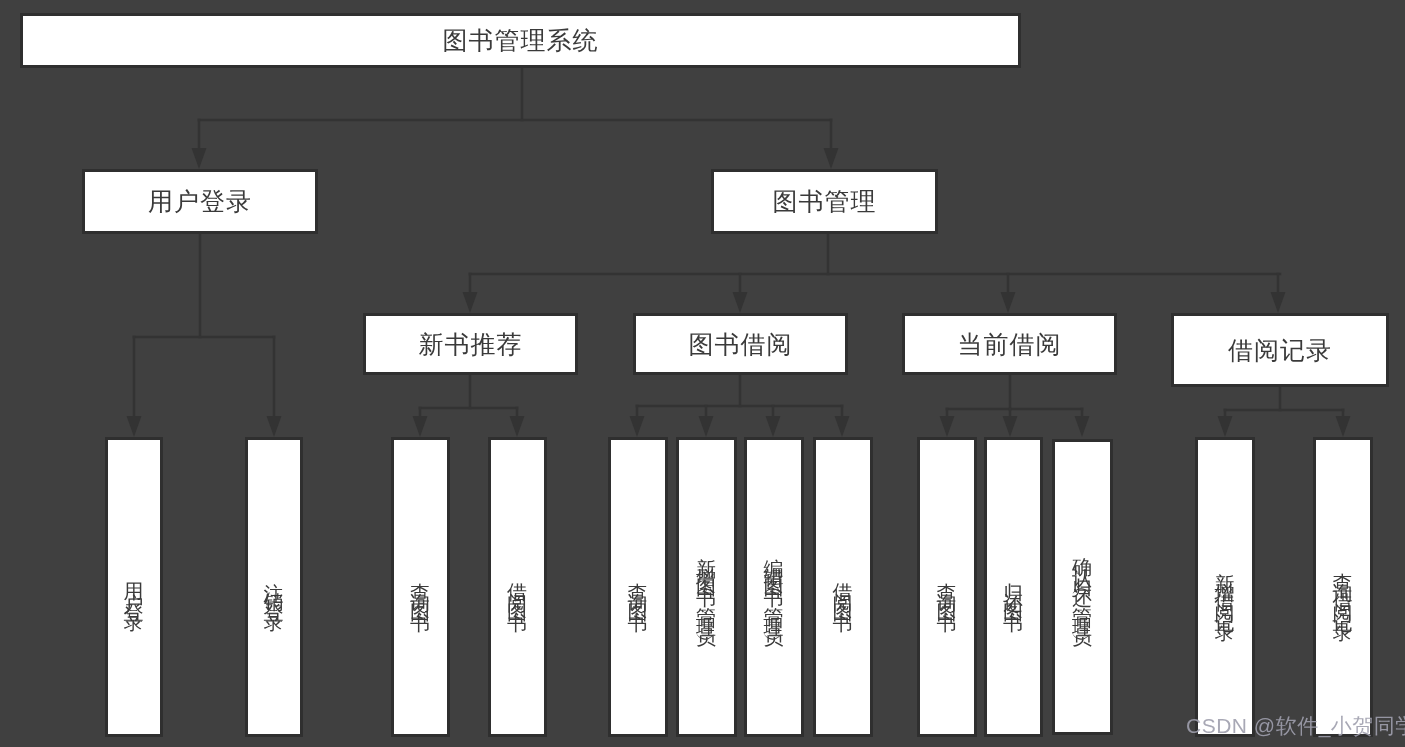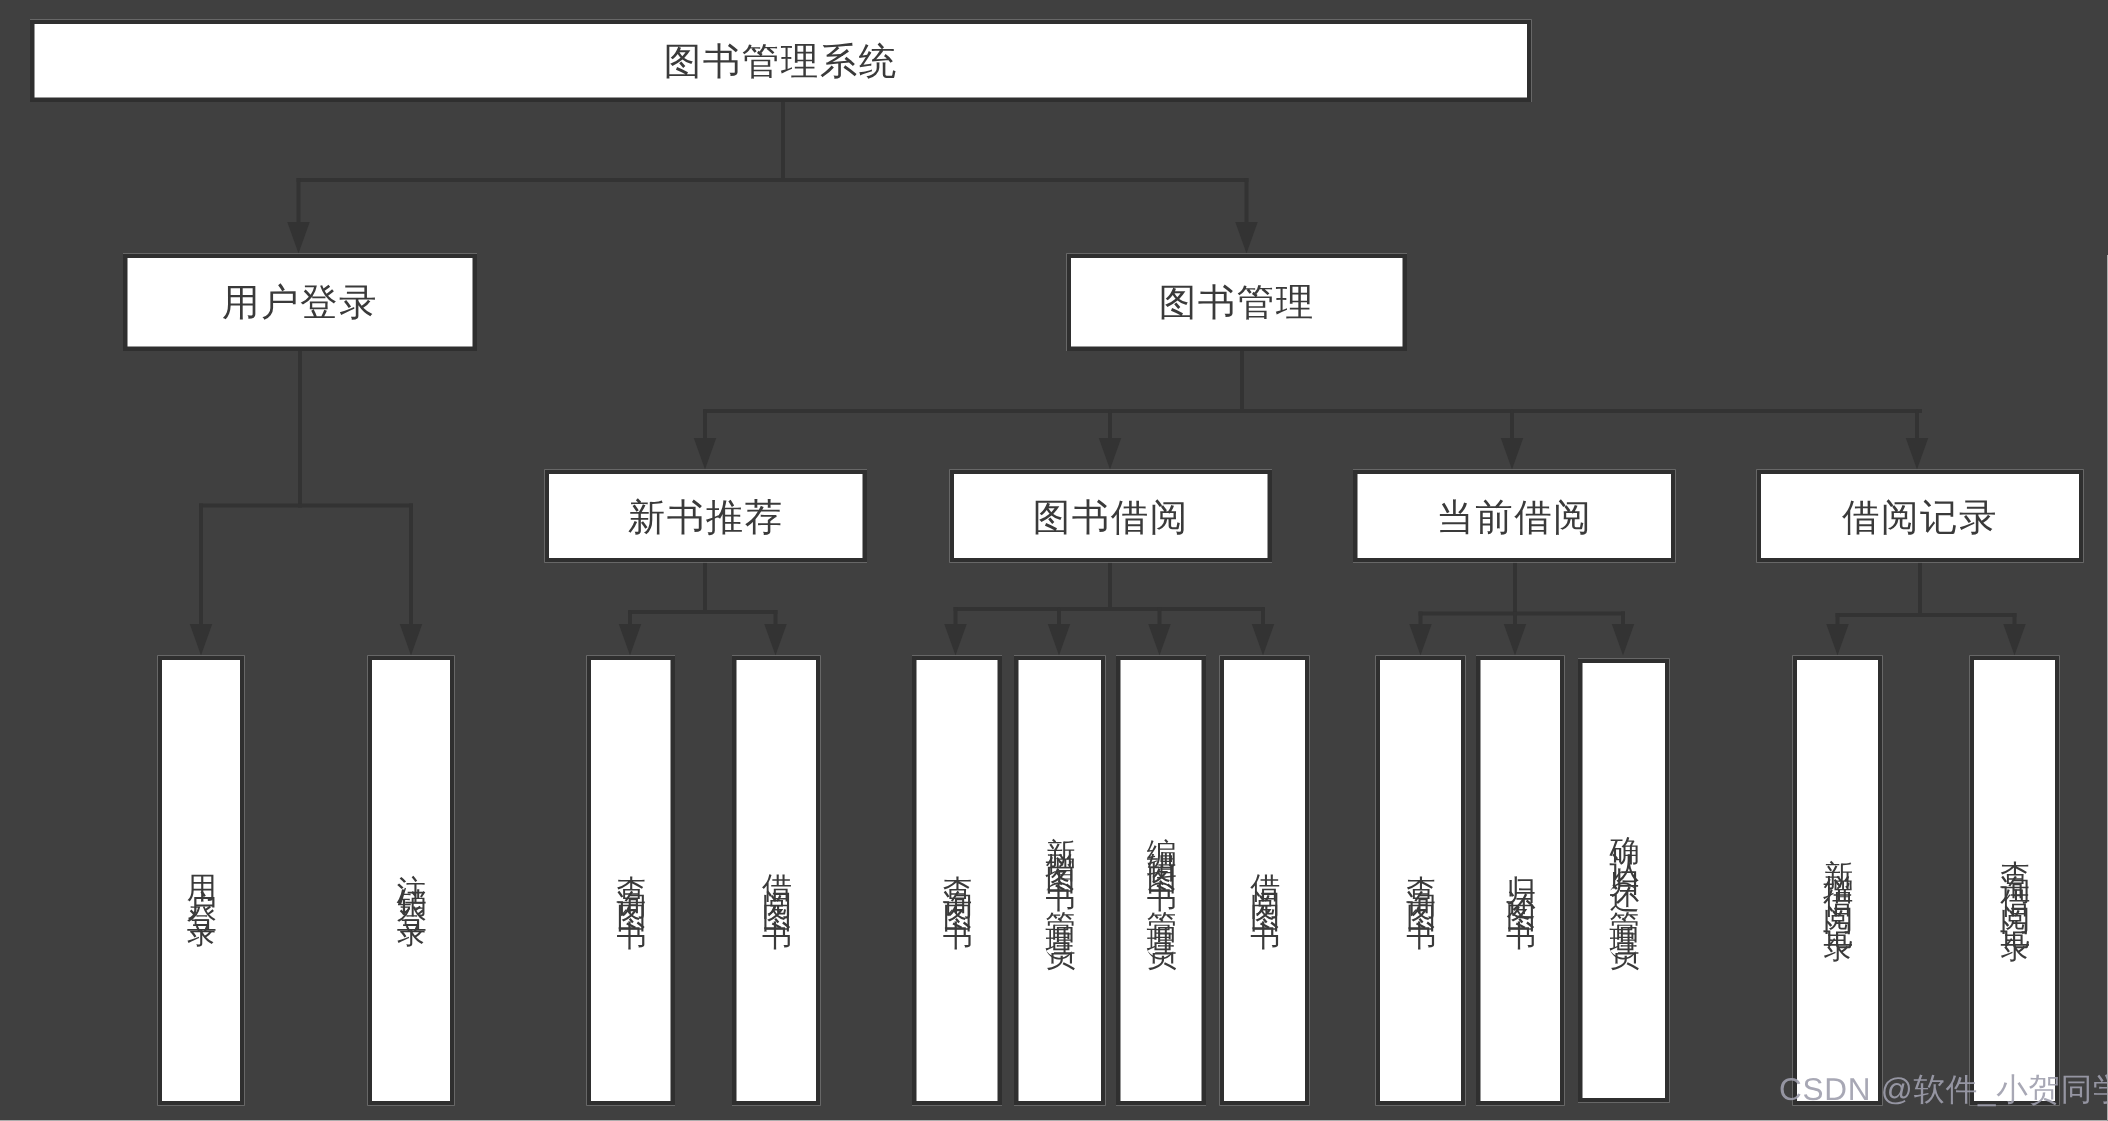--- a/index.html
+++ b/index.html
@@ -116,21 +116,21 @@
 
   <div class="box hbox" style="left:633px; top:313px; width:215px; height:62px;">
     <span>图书借阅</span>
   </div>
   <div class="box hbox" style="left:363px; top:313px; width:215px; height:62px;">
     <span>新书推荐</span>
   </div>
   <div class="box hbox" style="left:902px; top:313px; width:215px; height:62px;text-align:right;">
     <span>当前借阅</span>
   </div>
-  <div class="box hbox" style="left:1171px; top:313px; width:218px; height:62px;">
+  <div class="box hbox" style="left:1171px; top:313px; width:218px; height:74px;">
     <span>借阅记录</span>
   </div>
 
   <div class="box vbox" style="left:105px; top:437px; width:58px; height:300px;">
     <span>用户登录</span>
   </div>
   <div class="box vbox" style="left:245px; top:437px; width:58px; height:300px;">
     <span>注销登录</span>
   </div>
 

